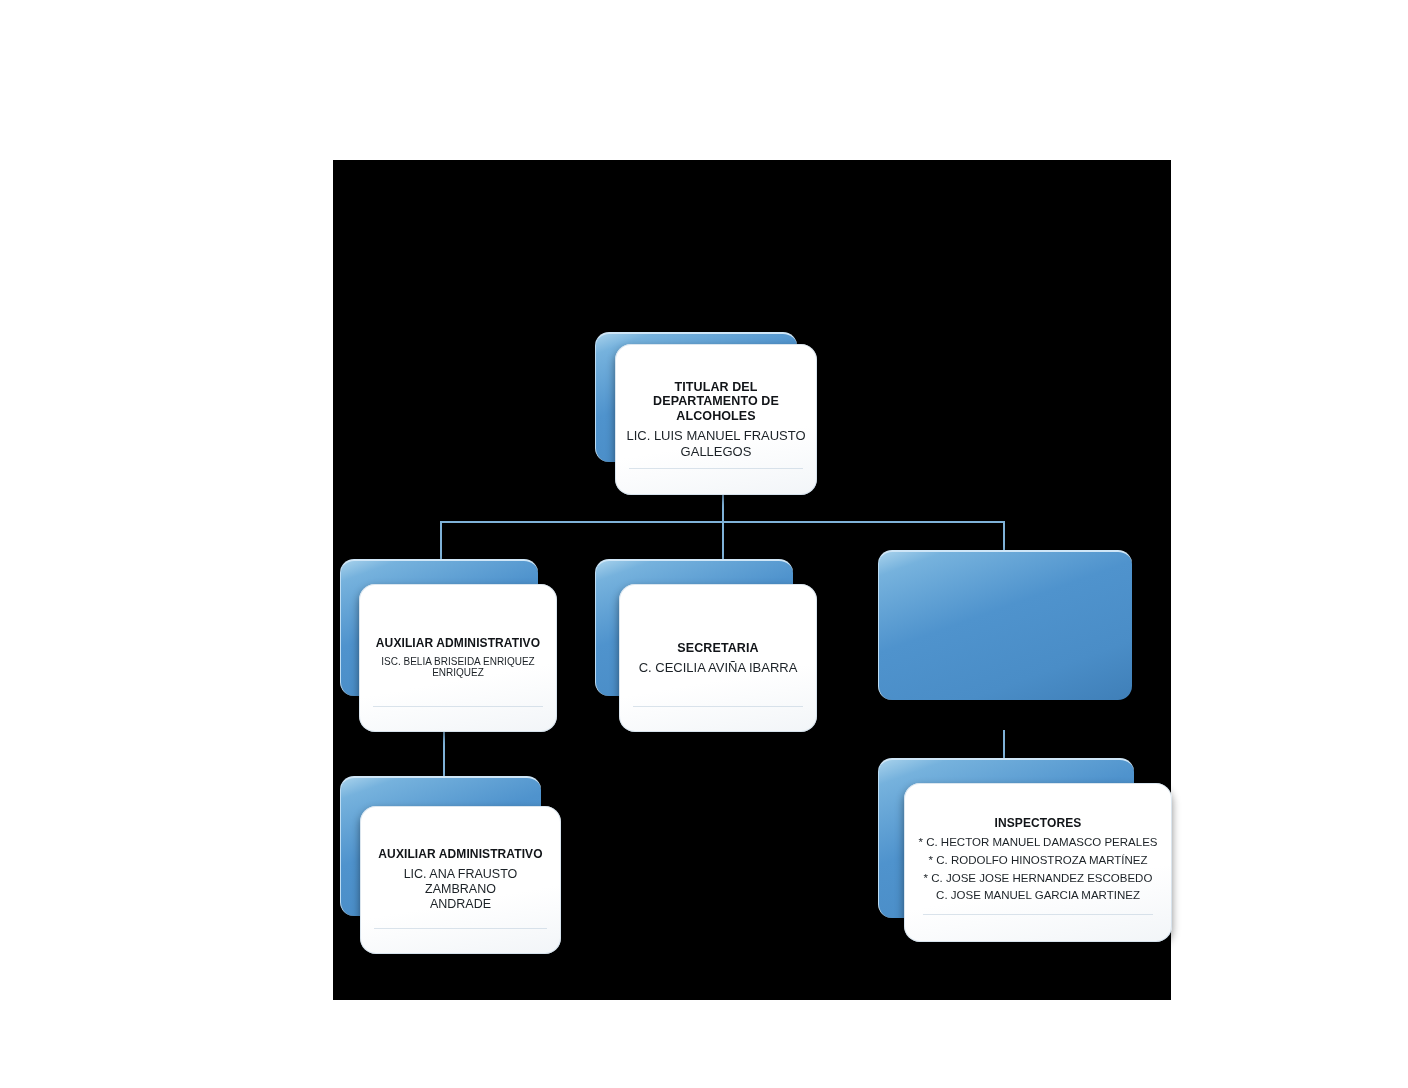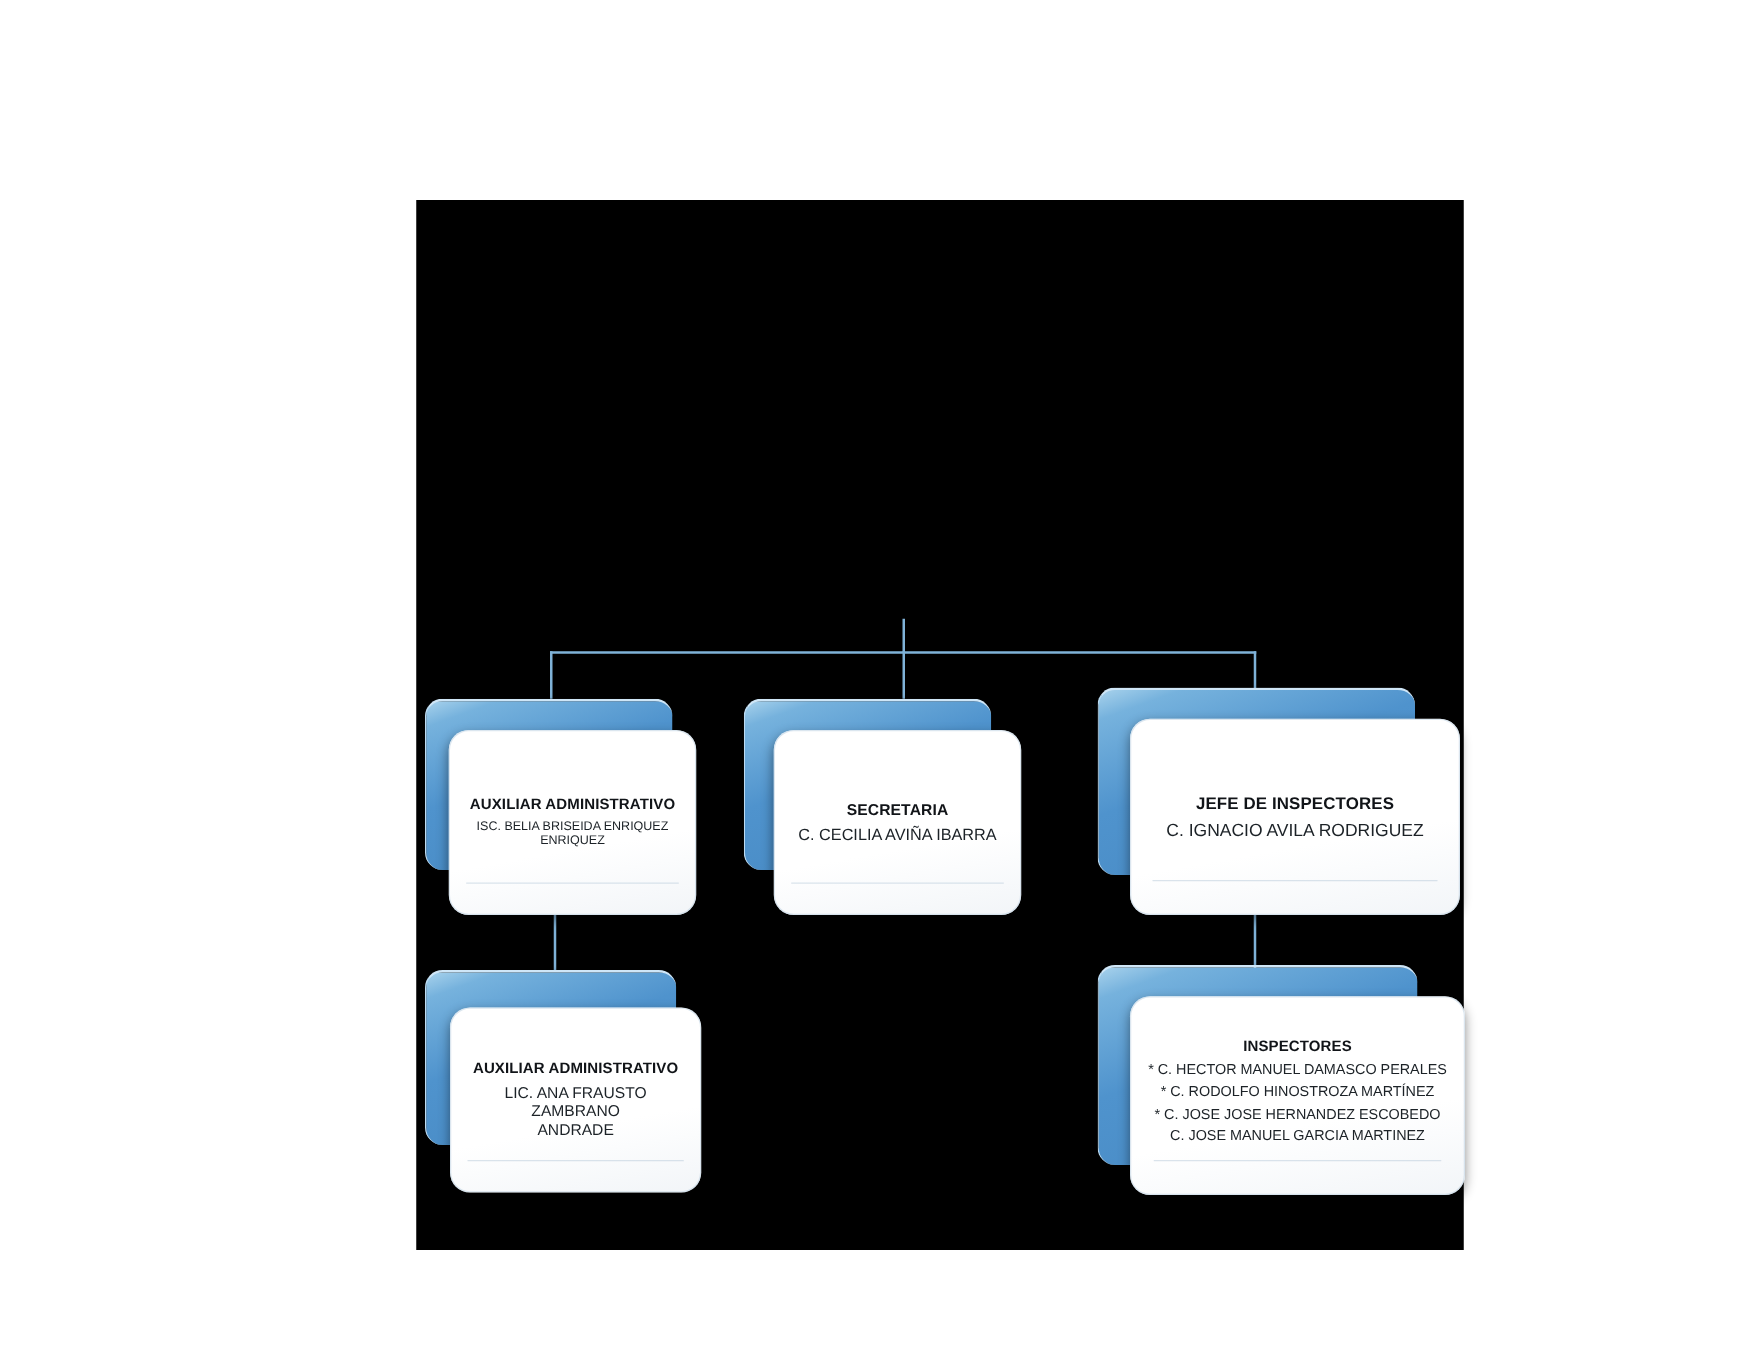--- a/index.html
+++ b/index.html
@@ -134,20 +134,30 @@
   <div id="canvas">
 
     <div class="conn v" style="left:389px; top:335px; height:27px;"></div>
     <div class="conn h" style="left:107px; top:361px; width:565px;"></div>
     <div class="conn v" style="left:107px; top:361px; height:38px;"></div>
     <div class="conn v" style="left:389px; top:361px; height:38px;"></div>
     <div class="conn v" style="left:670px; top:361px; height:38px;"></div>
     <div class="conn v" style="left:110px; top:572px; height:44px;"></div>
     <div class="conn v" style="left:670px; top:570px; height:64px;"></div>
 
+    <div class="node" id="node-root" style="left:262px; top:172px; width:222px; height:163px;">
+      <div class="plate" style="width:202px; height:130px;"></div>
+      <div class="face" style="left:20px; top:12px; width:202px; height:151px;">
+        <div class="title">TITULAR DEL DEPARTAMENTO DE ALCOHOLES</div>
+        <div class="person">
+          <span class="pline">LIC. LUIS MANUEL FRAUSTO</span>
+          <span class="pline">GALLEGOS</span>
+        </div>
+      </div>
+    </div>
 
     <div class="node" id="node-aux1" style="left:7px; top:399px; width:222px; height:173px;">
       <div class="plate" style="width:198px; height:137px;"></div>
       <div class="face" style="left:19px; top:25px; width:198px; height:148px;">
         <div class="title">AUXILIAR ADMINISTRATIVO</div>
         <div class="person">
           <span class="pline">ISC. BELIA BRISEIDA ENRIQUEZ</span>
           <span class="pline">ENRIQUEZ</span>
         </div>
       </div>
@@ -158,40 +168,34 @@
       <div class="face" style="left:24px; top:25px; width:198px; height:148px;">
         <div class="title">SECRETARIA</div>
         <div class="person">
           <span class="pline">C. CECILIA AVIÑA IBARRA</span>
         </div>
       </div>
     </div>
 
     <div class="node" id="node-jefe" style="left:545px; top:390px; width:290px; height:182px;">
       <div class="plate" style="width:254px; height:150px;"></div>
-      <div class="face" style="left:26px; top:25px; width:264px; height:157px;">
-        <div class="title">JEFE DE INSPECTORES</div>
-        <div class="person">
-          <span class="pline">C. IGNACIO AVILA RODRIGUEZ</span>
-        </div>
-      </div>
     </div>
 
     <div class="node" id="node-aux2" style="left:7px; top:616px; width:228px; height:178px;">
       <div class="plate" style="width:201px; height:140px;"></div>
       <div class="face" style="left:20px; top:30px; width:201px; height:148px;">
         <div class="title">AUXILIAR ADMINISTRATIVO</div>
         <div class="person">
           <span class="pline">LIC. ANA FRAUSTO ZAMBRANO</span>
           <span class="pline">ANDRADE</span>
         </div>
       </div>
     </div>
 
-    <div class="node" id="node-insp" style="left:545px; top:612px; width:264px; height:208px;">
+    <div class="node" id="node-insp" style="left:545px; top:598px; width:264px; height:208px;">
       <div class="plate" style="width:256px; height:160px;"></div>
       <div class="face" style="left:26px; top:25px; width:268px; height:159px;">
         <div class="title">INSPECTORES</div>
         <div class="person">
           <span class="pline">* C. HECTOR MANUEL DAMASCO PERALES</span>
           <span class="pline">* C. RODOLFO HINOSTROZA MARTÍNEZ</span>
           <span class="pline">* C. JOSE JOSE HERNANDEZ ESCOBEDO</span>
           <span class="pline">C. JOSE MANUEL GARCIA MARTINEZ</span>
         </div>
       </div>

